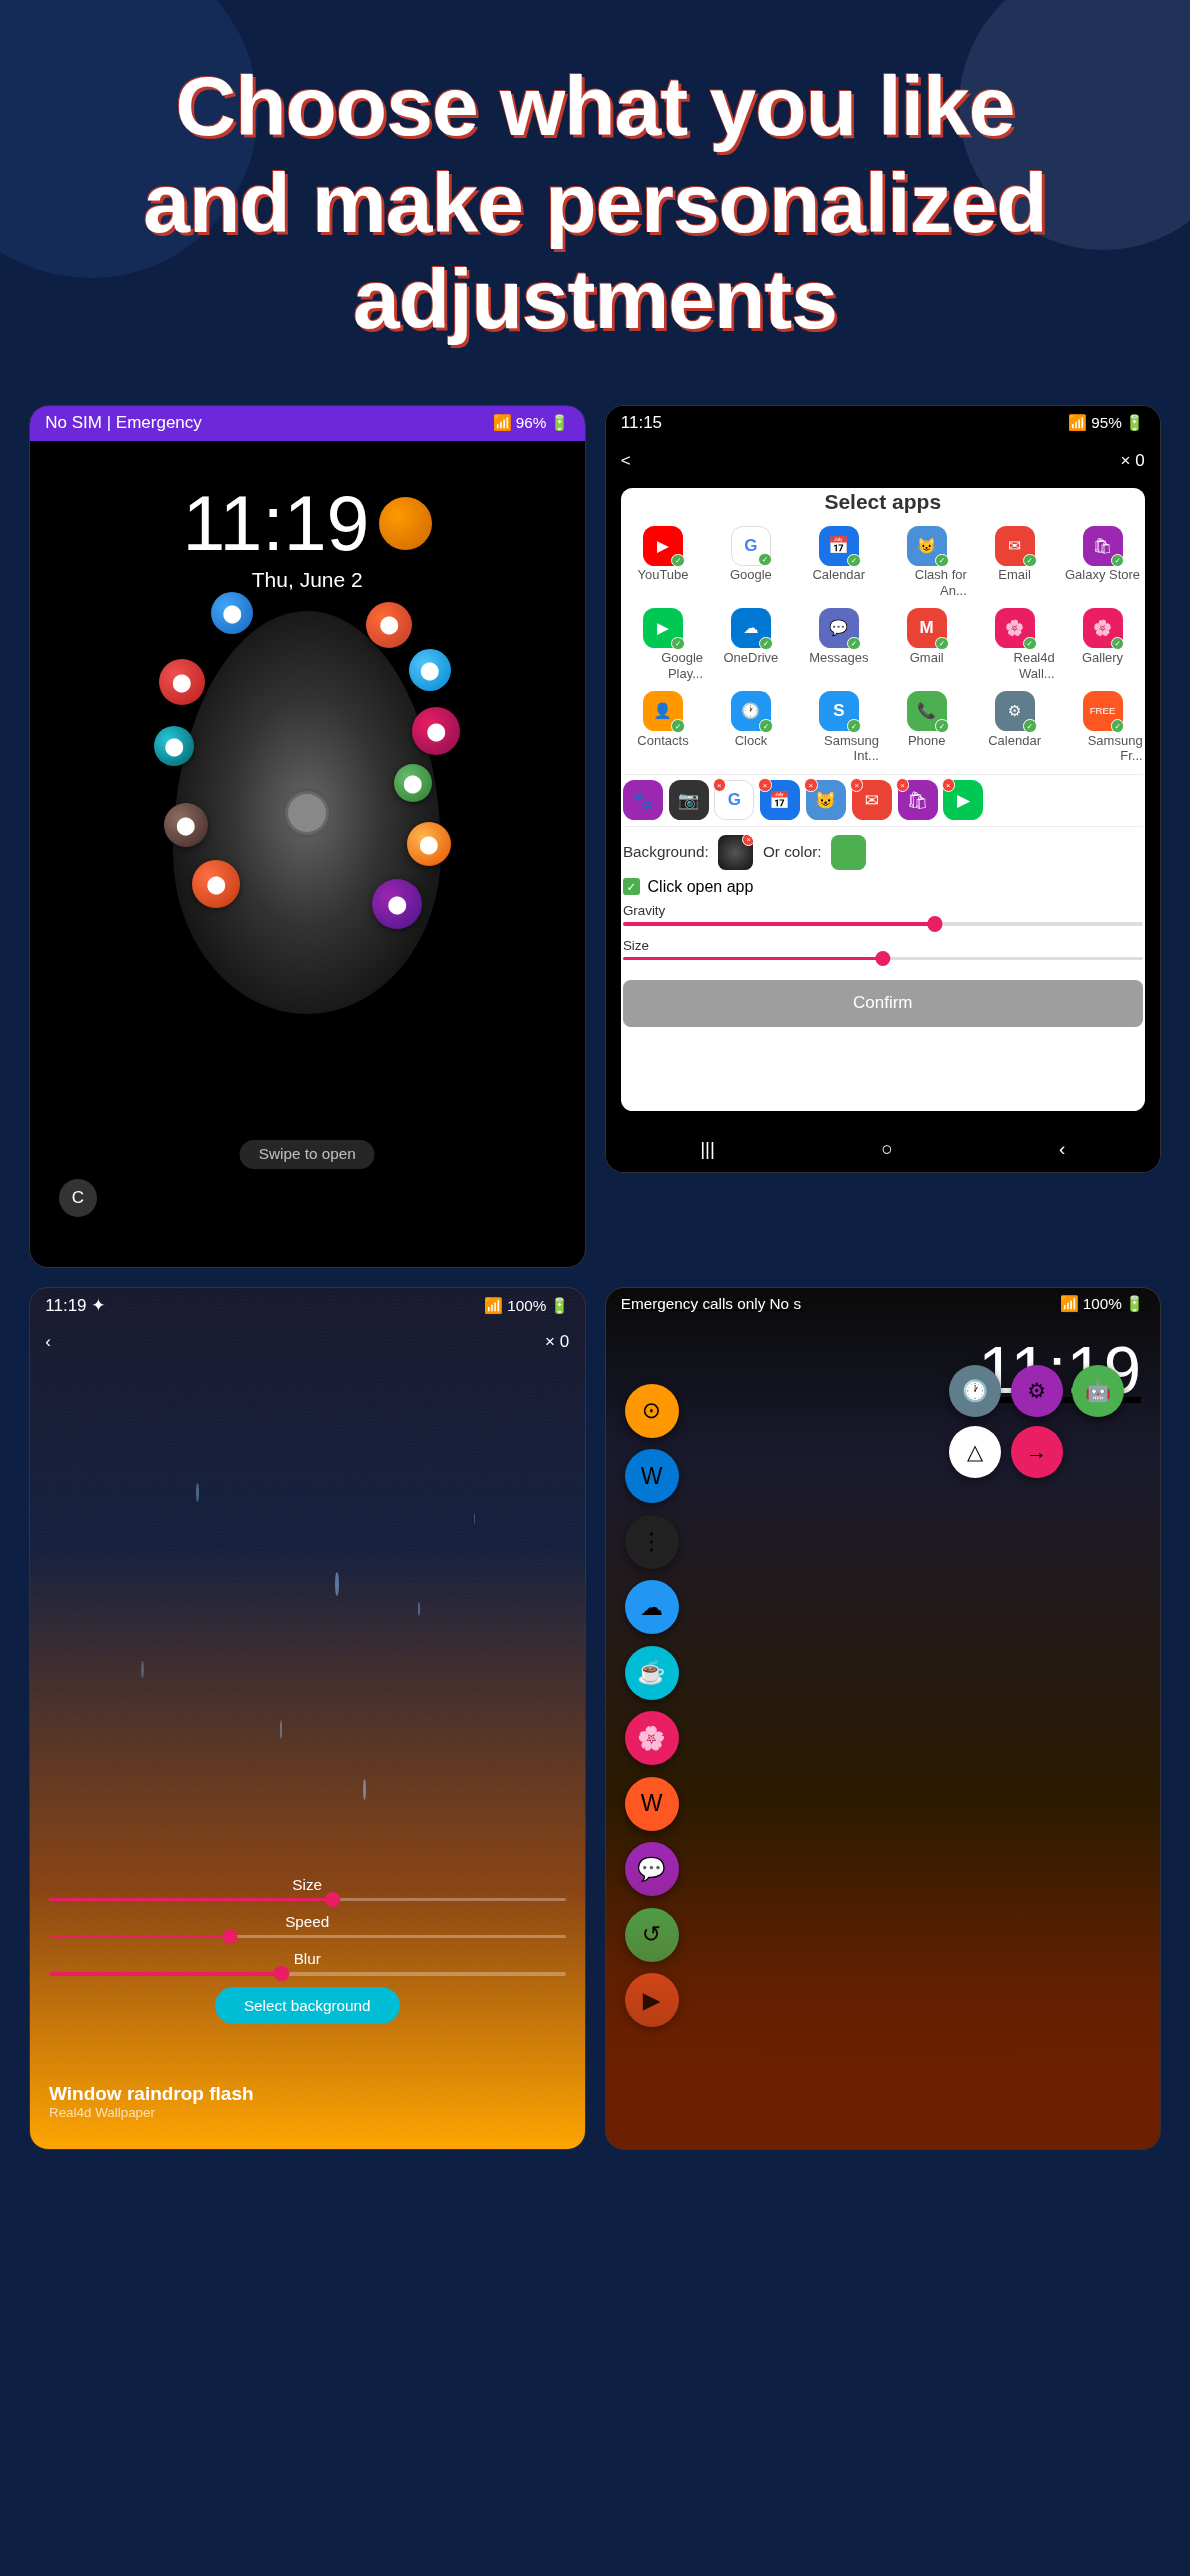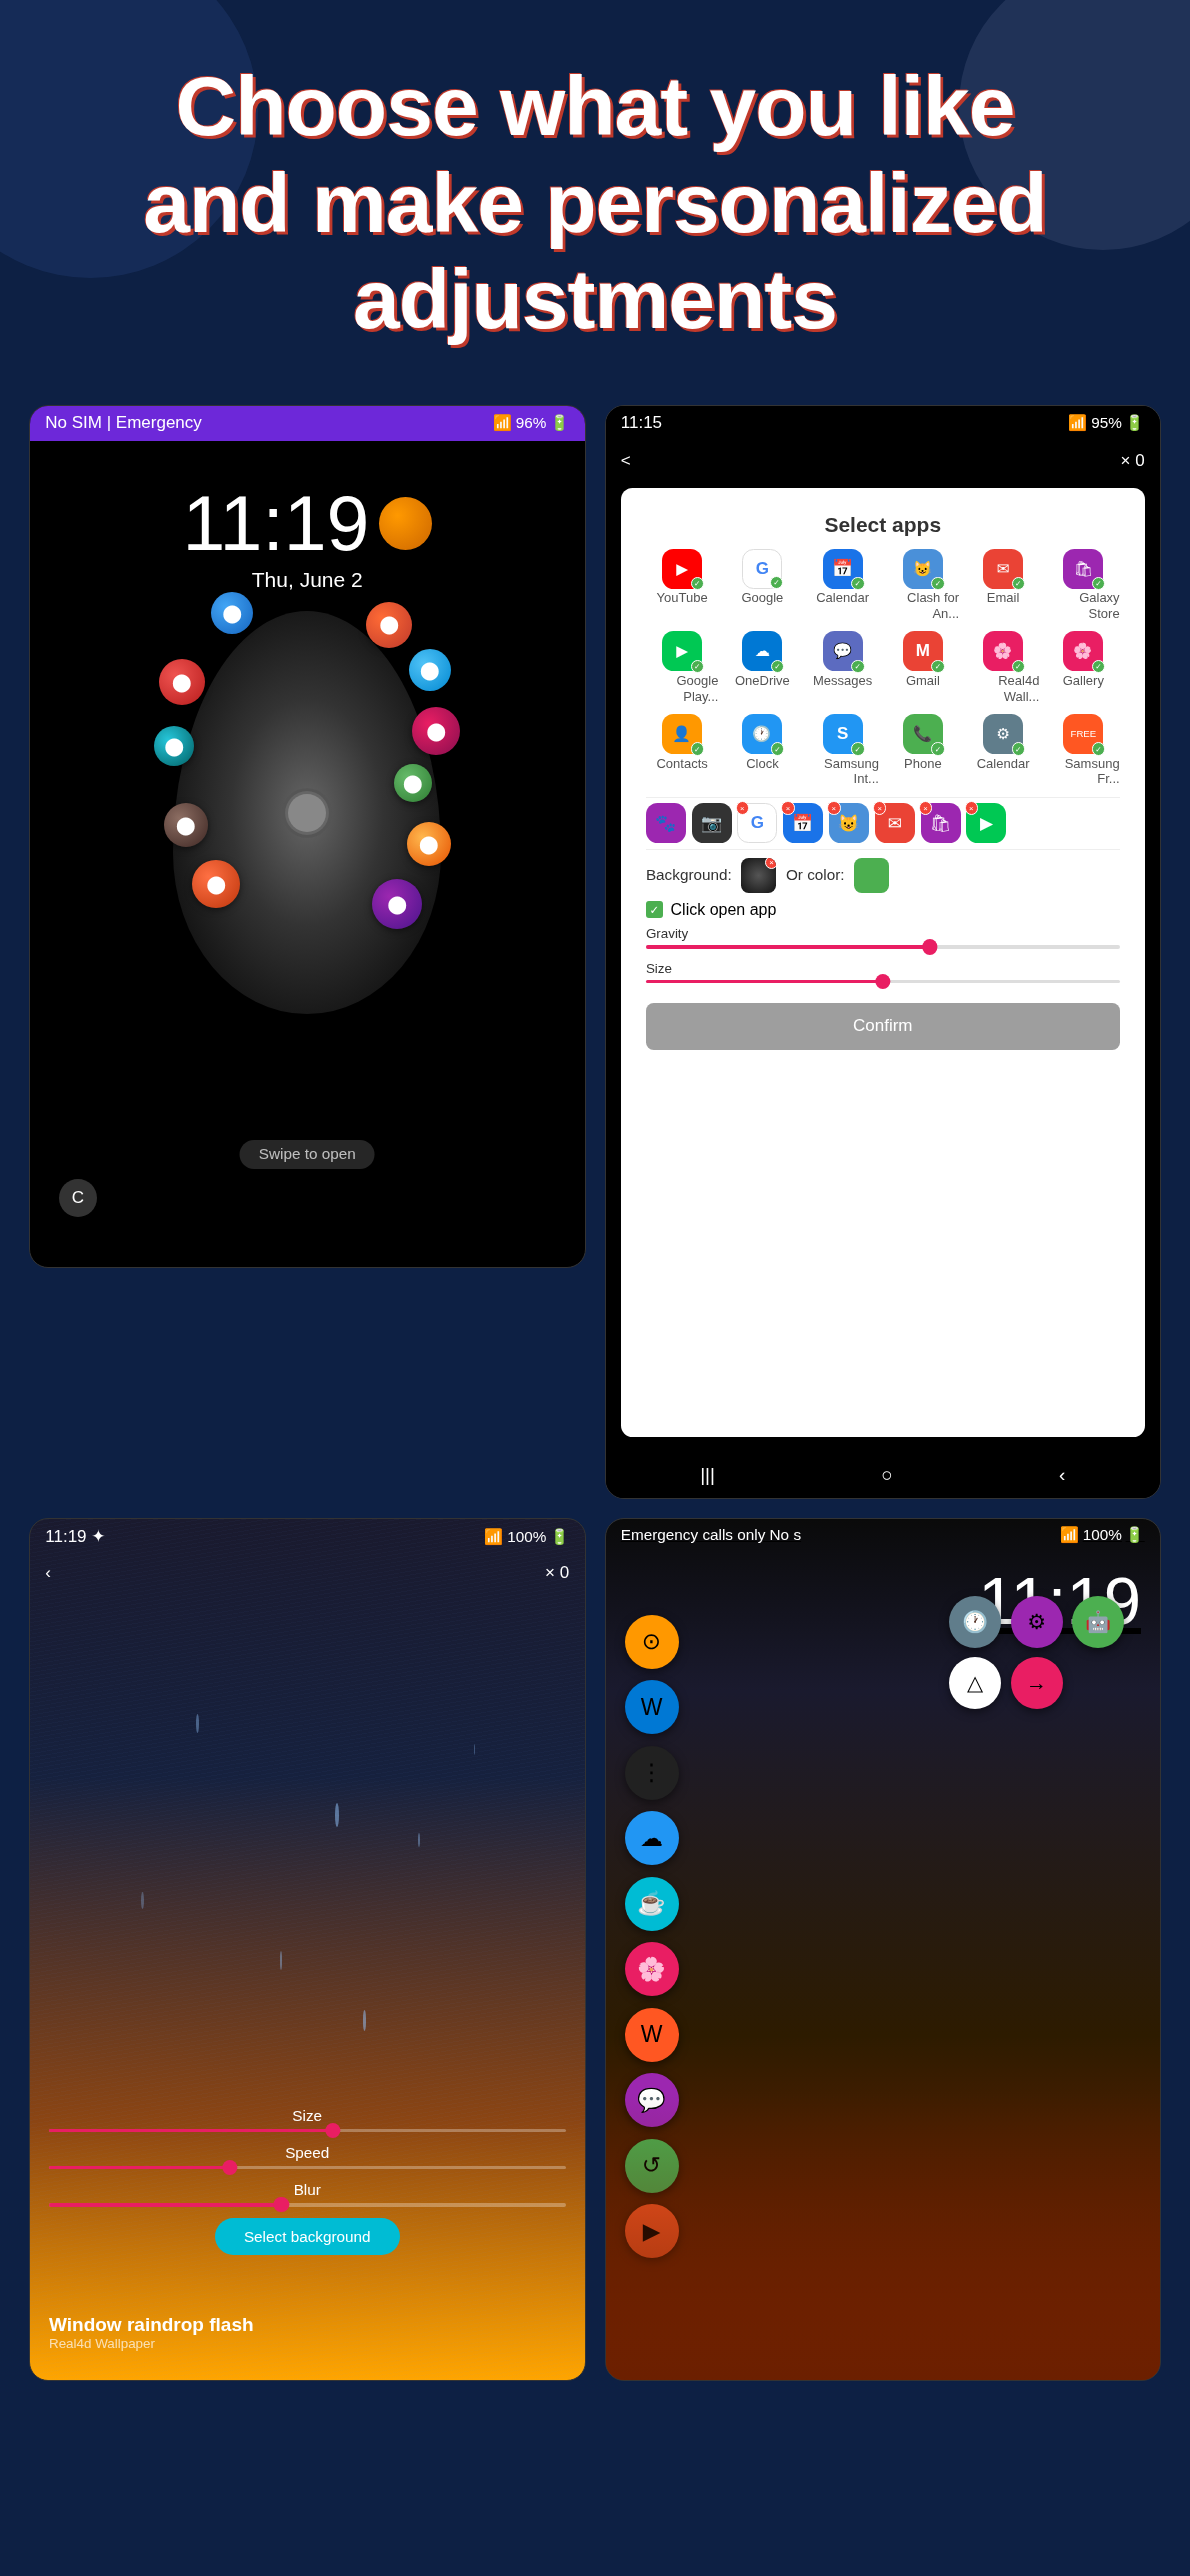--- a/index.html
+++ b/index.html
@@ -180,21 +180,21 @@
       display: flex;
       align-items: center;
       justify-content: center;
       color: white;
       font-size: 17px;
     }
 
     
     .screen2 {
       background: #d946ef;
-      height: 1094px;
+      height: 768px;
     }
 
     .screen2-status {
       background: #000;
       color: white;
       padding: 7.7px 15.3px;
       font-size: 17px;
       display: flex;
       justify-content: space-between;
     }
@@ -205,21 +205,21 @@
       display: flex;
       justify-content: space-between;
       color: white;
       font-size: 17px;
     }
 
     .dialog-box {
       background: white;
       border-radius: 11.5px;
       margin: 7.7px;
-      padding: 25px;
+      padding: 2px;
       flex: 1;
     }
 
     .dialog-title {
       text-align: center;
       font-size: 21px;
       font-weight: bold;
       color: #333;
       margin-bottom: 11.5px;
     }

